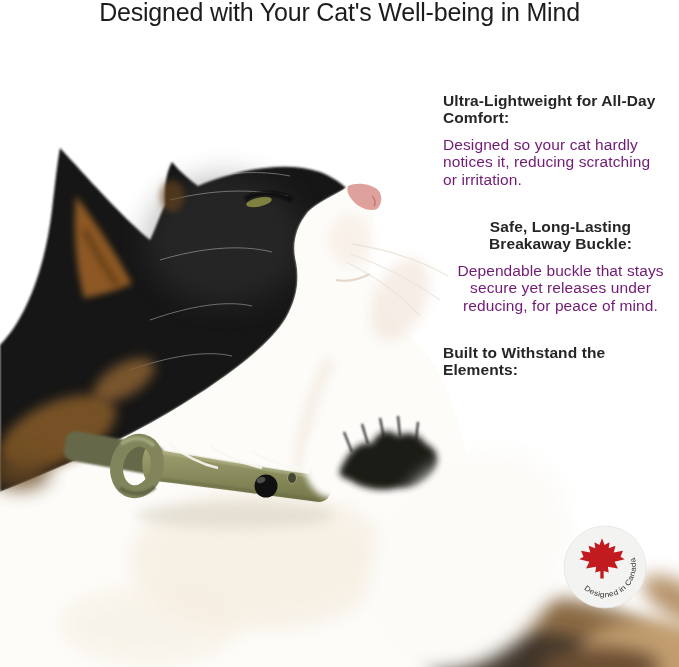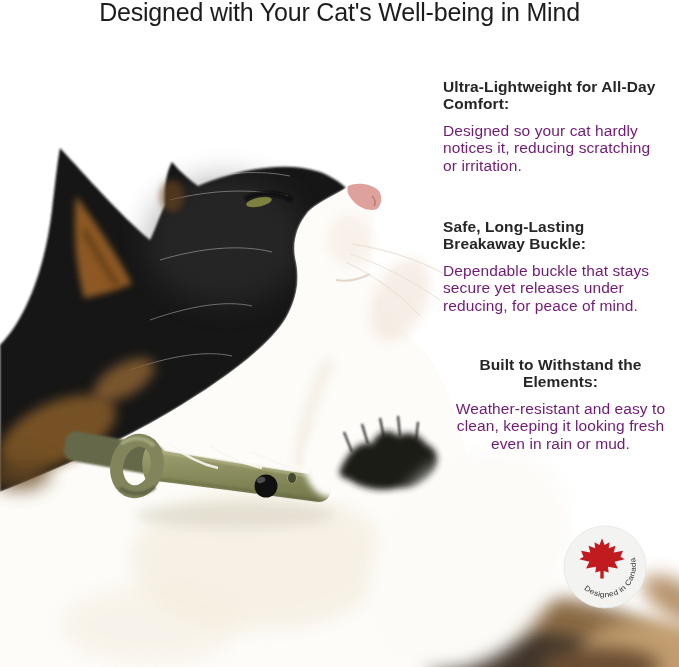--- a/index.html
+++ b/index.html
@@ -18,23 +18,23 @@
     text-align:center;
     font-size:25px;line-height:30px;
     letter-spacing:-0.2px;
     color:#1c1c1c;
     white-space:nowrap;
   }
   .feature{
     position:absolute;
     left:443px;width:235px;
   }
-  .feature.f1{top:78px;}
-  .feature.f2{top:218px;}
-  .feature.f3{top:356px;text-align:center;}
+  .feature.f1{top:92px;}
+  .feature.f2{top:218px;text-align:center;}
+  .feature.f3{top:344px;}
   .feature h3{
     margin:0;
     font-size:15.5px;line-height:17px;
     font-weight:bold;
     color:#262626;
     white-space:pre-line;
     letter-spacing:0.1px;
   }
   .feature p{
     margin:10px 0 0 0;
@@ -238,18 +238,15 @@
   <div class="feature f2">
     <h3>Safe, Long-Lasting
 Breakaway Buckle:</h3>
     <p>Dependable buckle that stays
 secure yet releases under
 reducing, for peace of mind.</p>
   </div>
   <div class="feature f3">
     <h3>Built to Withstand the
 Elements:</h3>
-    <p>Weather-resistant and easy to
-clean, keeping it looking fresh
-even in rain or mud.</p>
   </div>
 
 </div>
 
 </body></html>

